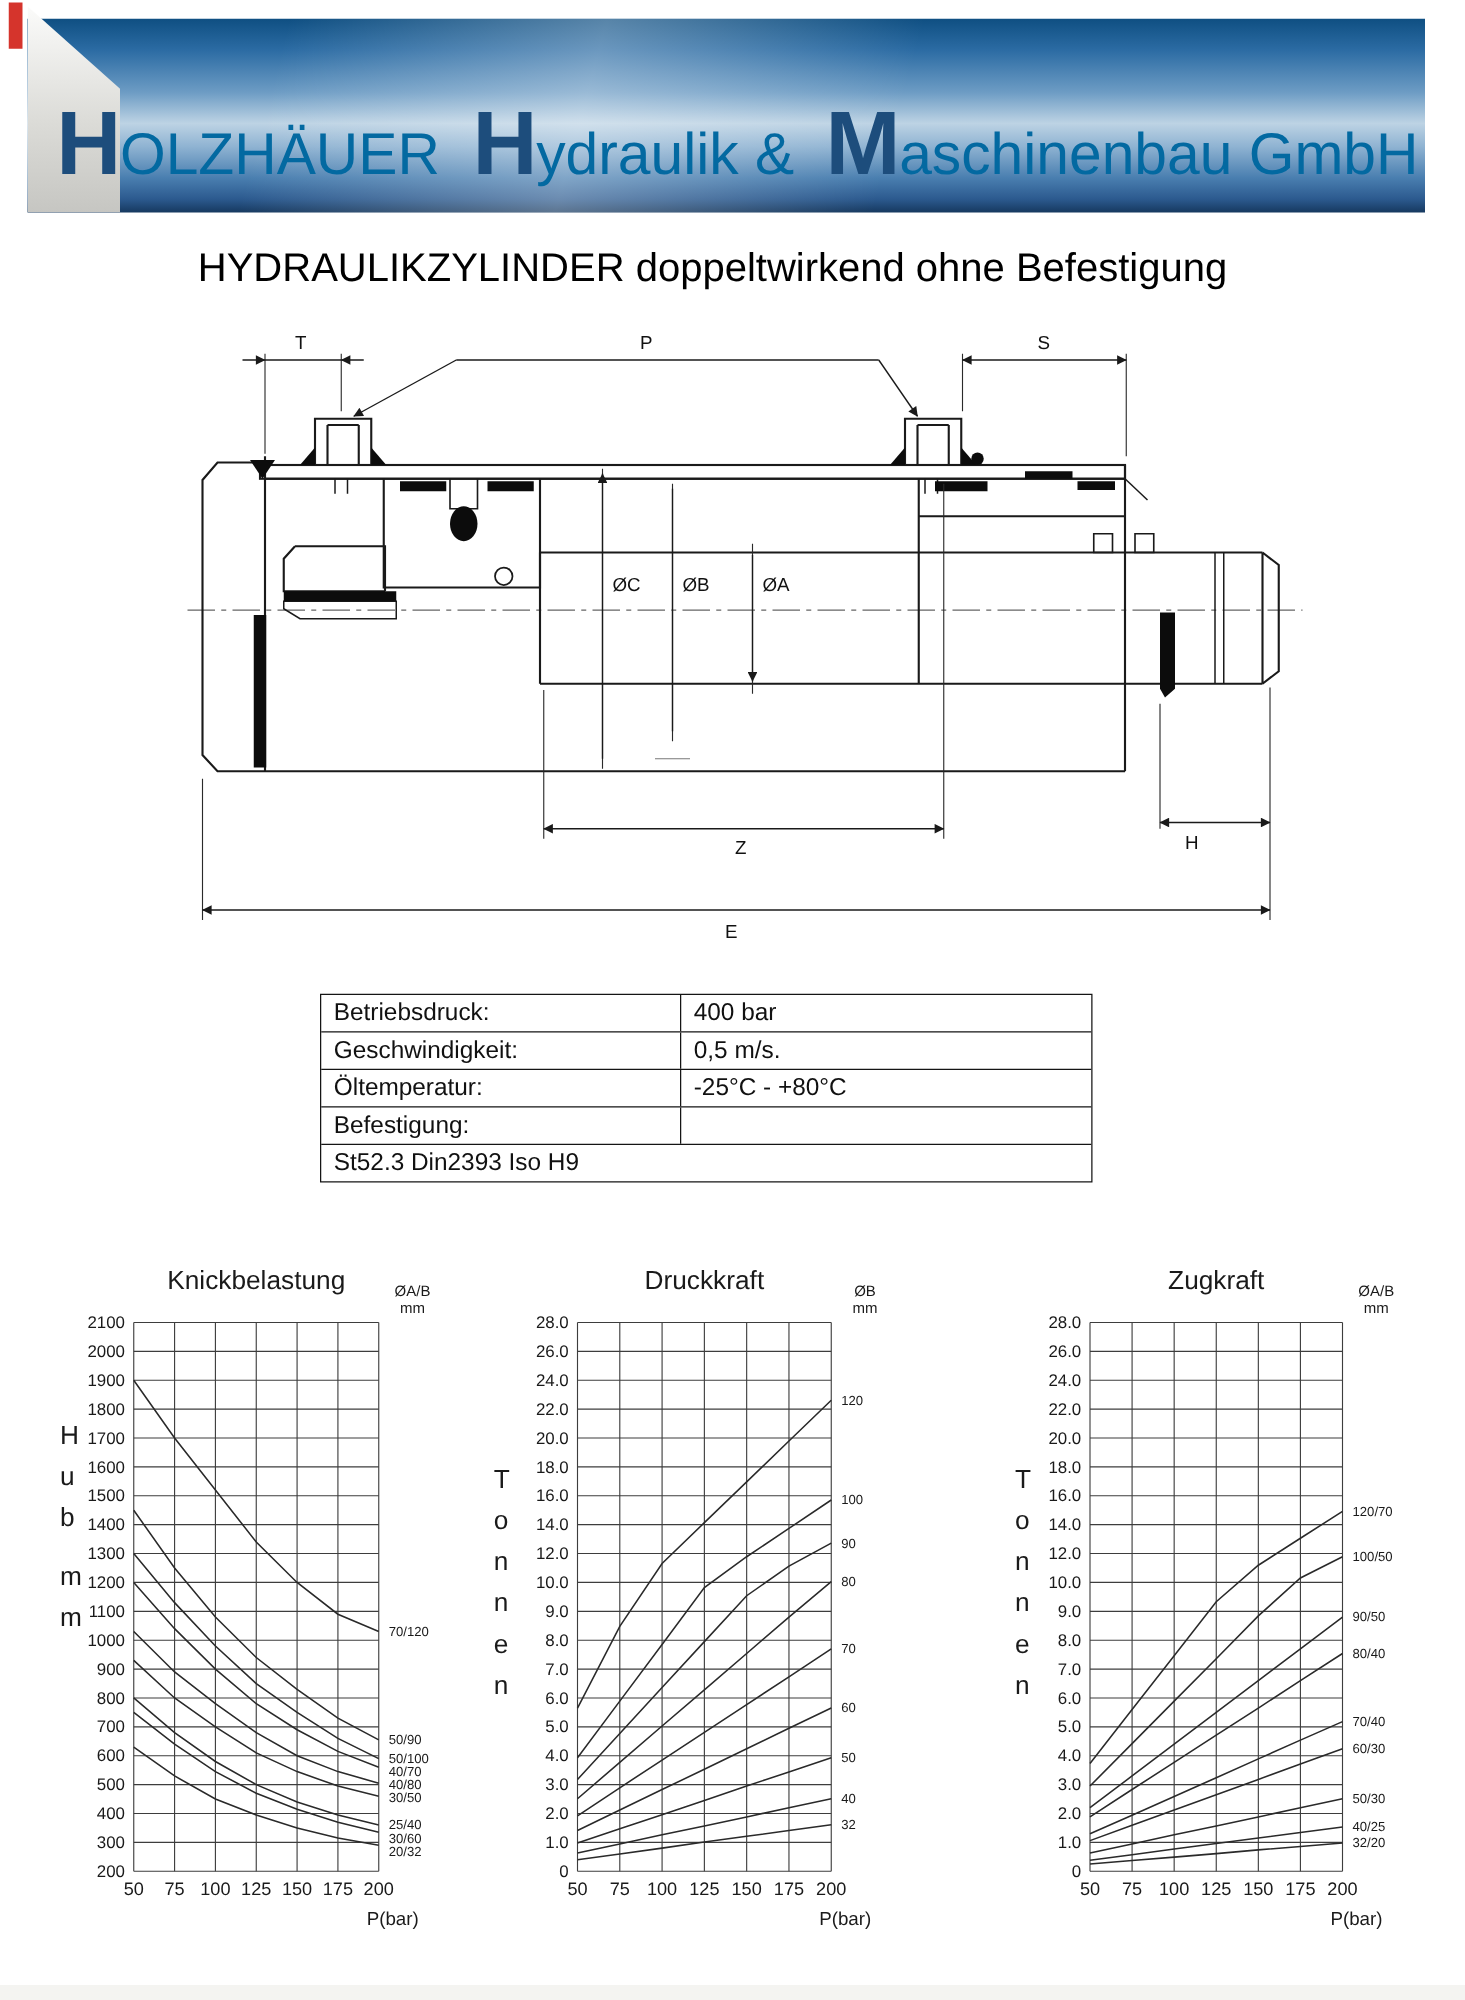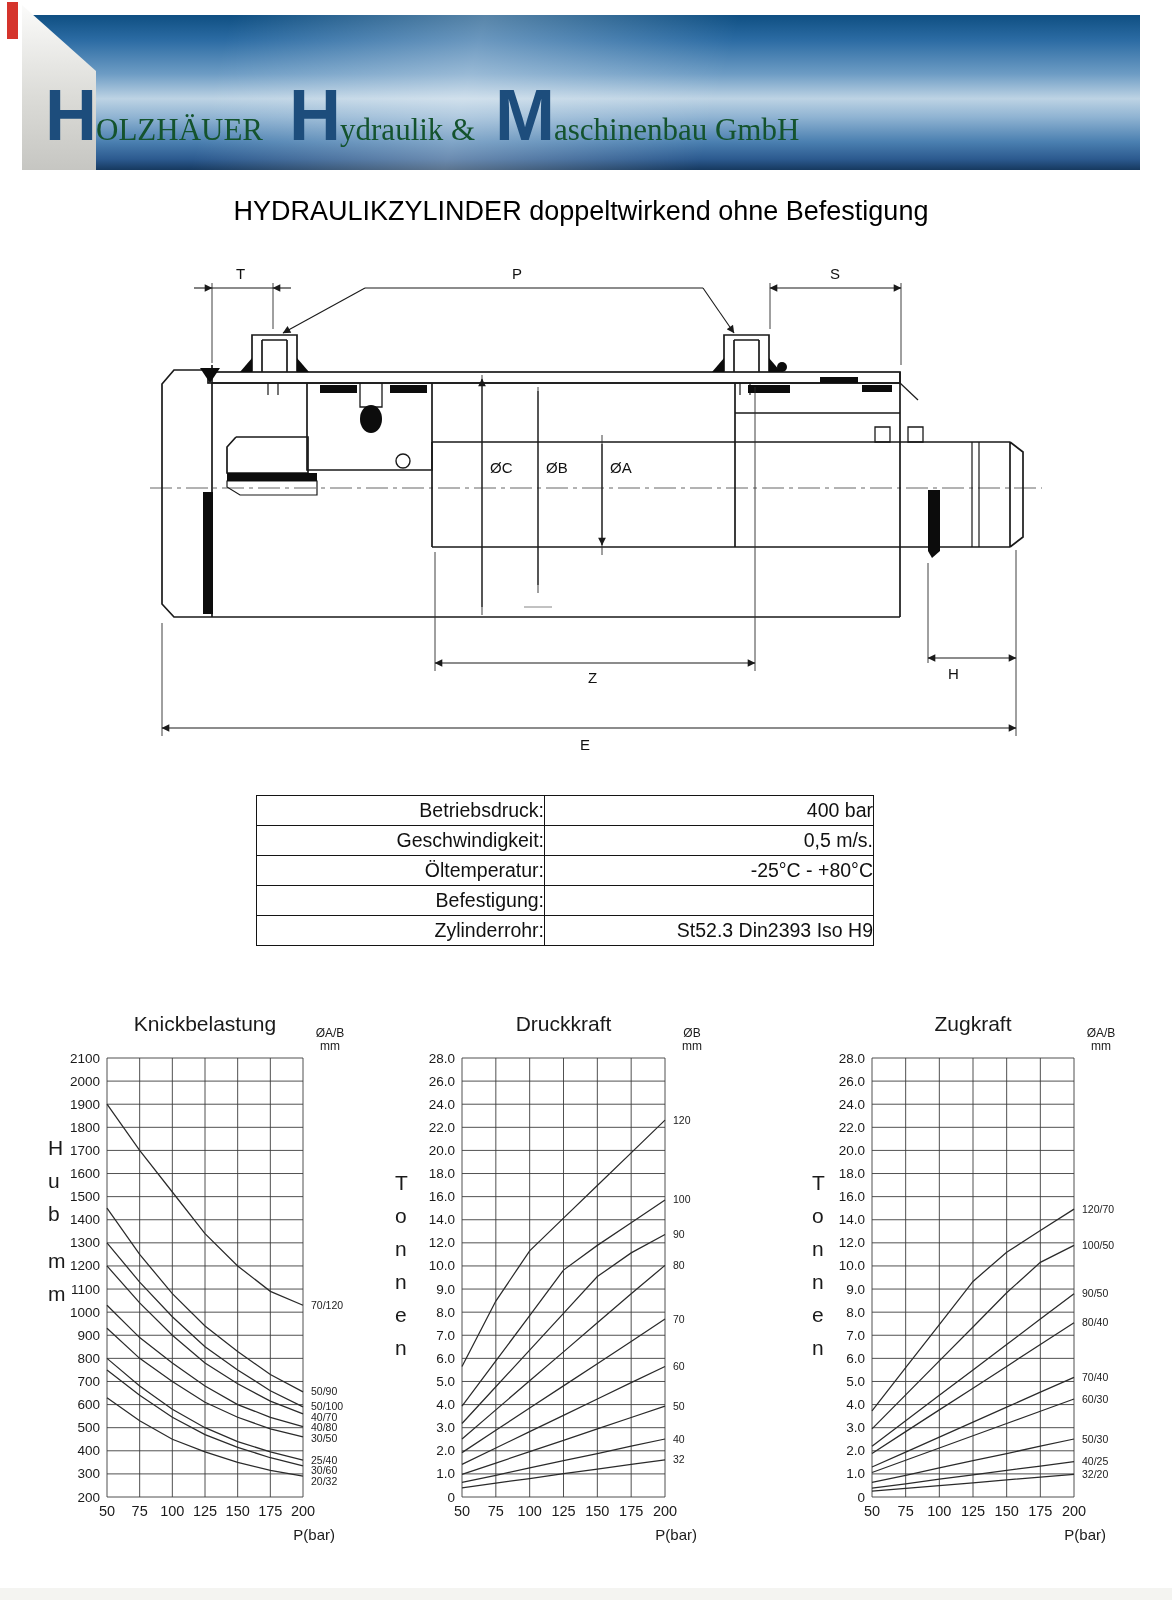--- a/index.html
+++ b/index.html
@@ -12,37 +12,37 @@
           background:linear-gradient(180deg,#0f4f82 0%,#2b6ba3 16%,#6d9cc4 38%,#bdd3e4 54%,
                      #8fb3d2 66%,#4a7fb0 82%,#2c5a8f 93%,#16395f 100%);}
   .banner::after{content:"";position:absolute;inset:0;
           background:linear-gradient(105deg,rgba(255,255,255,0) 18%,rgba(255,255,255,0.30) 40%,rgba(255,255,255,0) 62%);}
   .corner{position:absolute;left:22px;top:5px;width:74px;height:165px;
           background:linear-gradient(180deg,#fbfbfa 0%,#dcdcd8 55%,#c6c6c2 100%);
           clip-path:polygon(0 0,100% 40%,100% 100%,0 100%);z-index:2;}
   .logo-line{position:absolute;left:45px;top:15px;height:155px;display:flex;align-items:baseline;
           padding-top:64px;z-index:3;white-space:pre;}
   .logo-big{font-size:72px;font-weight:bold;color:#1d4d7c;letter-spacing:-1px;line-height:1;}
-  .logo-small{font-size:31px;color:#14532d;letter-spacing:0;line-height:1;font-family:Liberation Serif, serif;}
+  .logo-small{font-size:47px;color:#0369a1;letter-spacing:0;line-height:1;}
   .gap-md{margin-left:26px;}
   .gap-sm{margin-left:12px;}
 
   
-  .doc-title{position:absolute;left:11px;top:196px;width:1140px;text-align:center;
-          font-size:27px;color:#000;}
+  .doc-title{position:absolute;left:0;top:196px;width:1140px;text-align:center;
+          font-size:32px;color:#000;}
 
   
   .drawing{position:absolute;left:0;top:255px;}
   .drawing text{font-family:"Liberation Sans",sans-serif;font-size:15px;fill:#111;}
 
   
   .spec-table{position:absolute;left:256px;top:795px;width:616px;border:1.6px solid #141414;
           font-size:19.5px;}
   .spec-row{display:grid;grid-template-columns:288px 1fr;height:29px;line-height:28px;
-          border-top:1.3px solid #141414;text-align:right;}
+          border-top:1.3px solid #141414;}
   .spec-row:first-child{border-top:none;}
   .spec-cell-label{padding-left:10px;border-right:1.3px solid #141414;overflow:hidden;}
   .spec-cell-value{padding-left:10px;overflow:hidden;}
 
   
   .chart{position:absolute;top:995px;width:350px;height:575px;}
   .chart svg text{font-family:"Liberation Sans",sans-serif;fill:#1a1a1a;}
 
   .bottom-strip{position:absolute;left:0;top:1588px;width:1172px;height:12px;background:#f4f4f1;}
 </style>
@@ -164,21 +164,20 @@
       <div class="spec-cell-value">0,5 m/s.</div>
     </div>
     <div class="spec-row">
       <div class="spec-cell-label">Öltemperatur:</div>
       <div class="spec-cell-value">-25°C - +80°C</div>
     </div>
     <div class="spec-row">
       <div class="spec-cell-label">Befestigung:</div>
     </div>
     <div class="spec-row">
-      <div class="spec-cell-label">Zylinderrohr:</div>
       <div class="spec-cell-value">St52.3 Din2393 Iso H9</div>
     </div>
   </div>
 
   <div class="chart" id="chart-0" style="left:35px"><svg width="350" height="575" viewBox="0 0 350 575">
         <text x="170" y="36" text-anchor="middle" font-size="21">Knickbelastung</text>
         <text x="295" y="42" text-anchor="middle" font-size="12">ØA/B</text>
         <text x="295" y="55" text-anchor="middle" font-size="12">mm</text>
         <text x="13" y="160" font-size="21">H</text>
         <text x="13" y="193" font-size="21">u</text>

